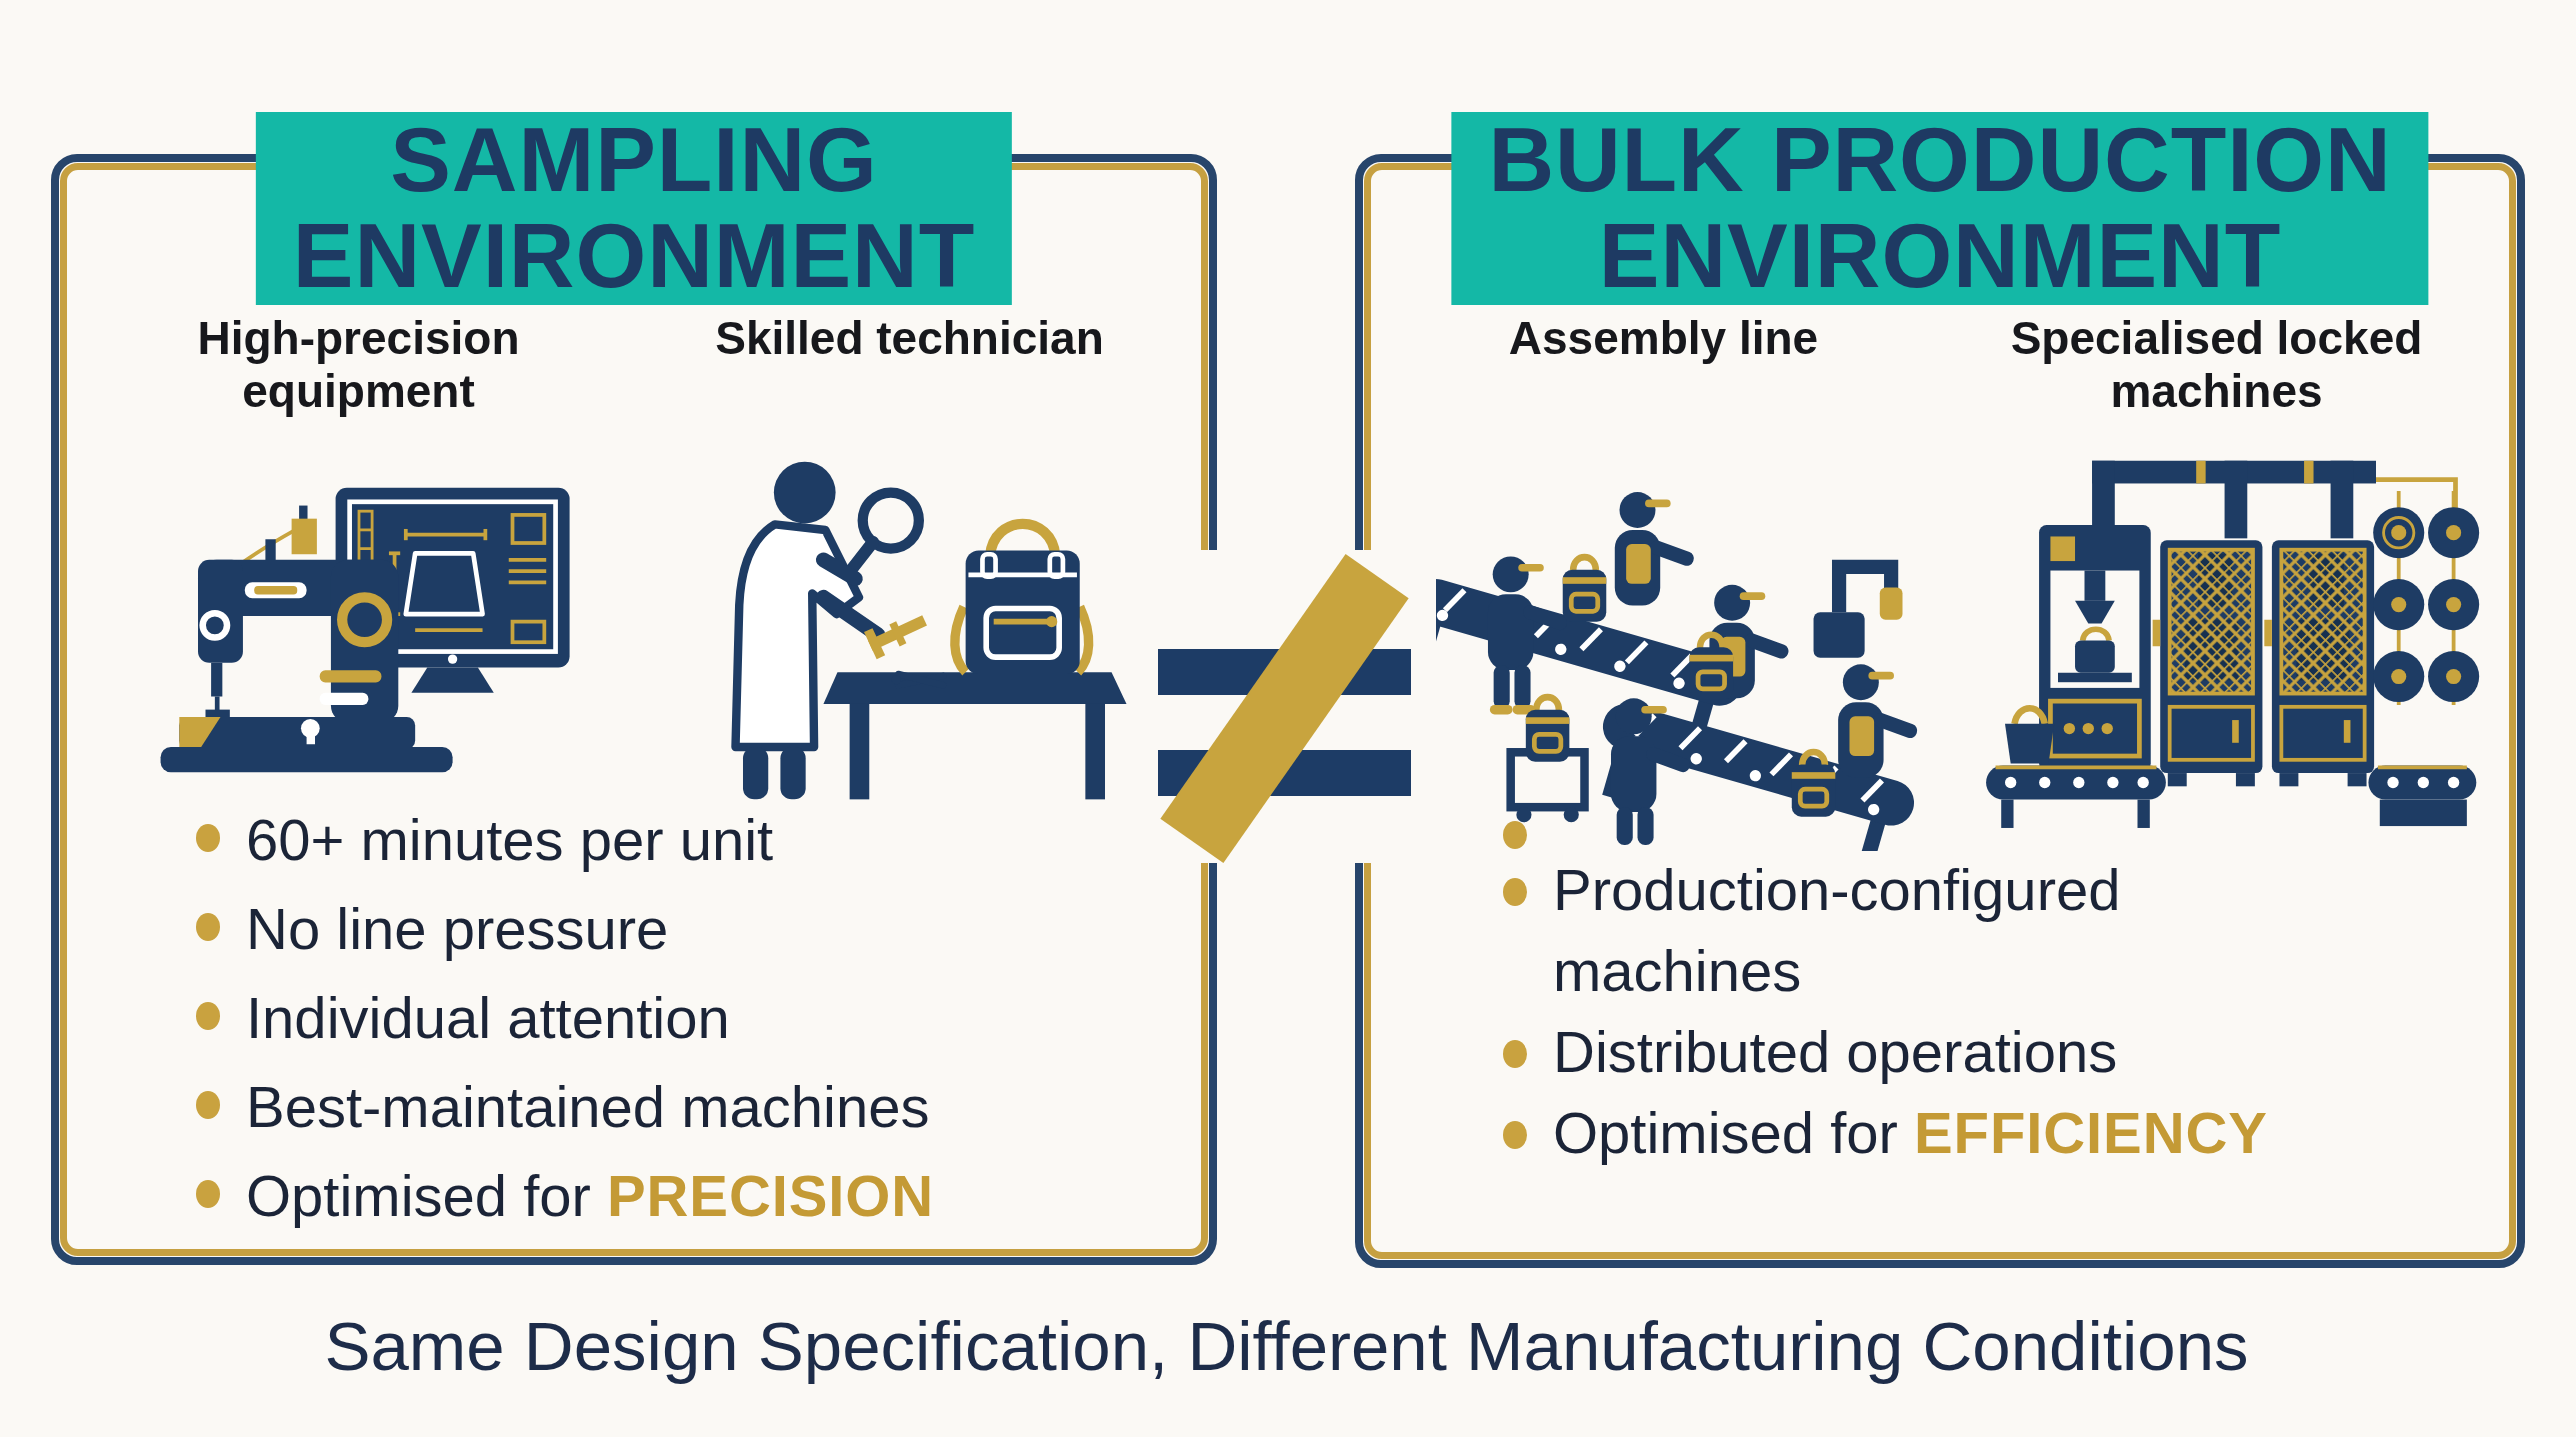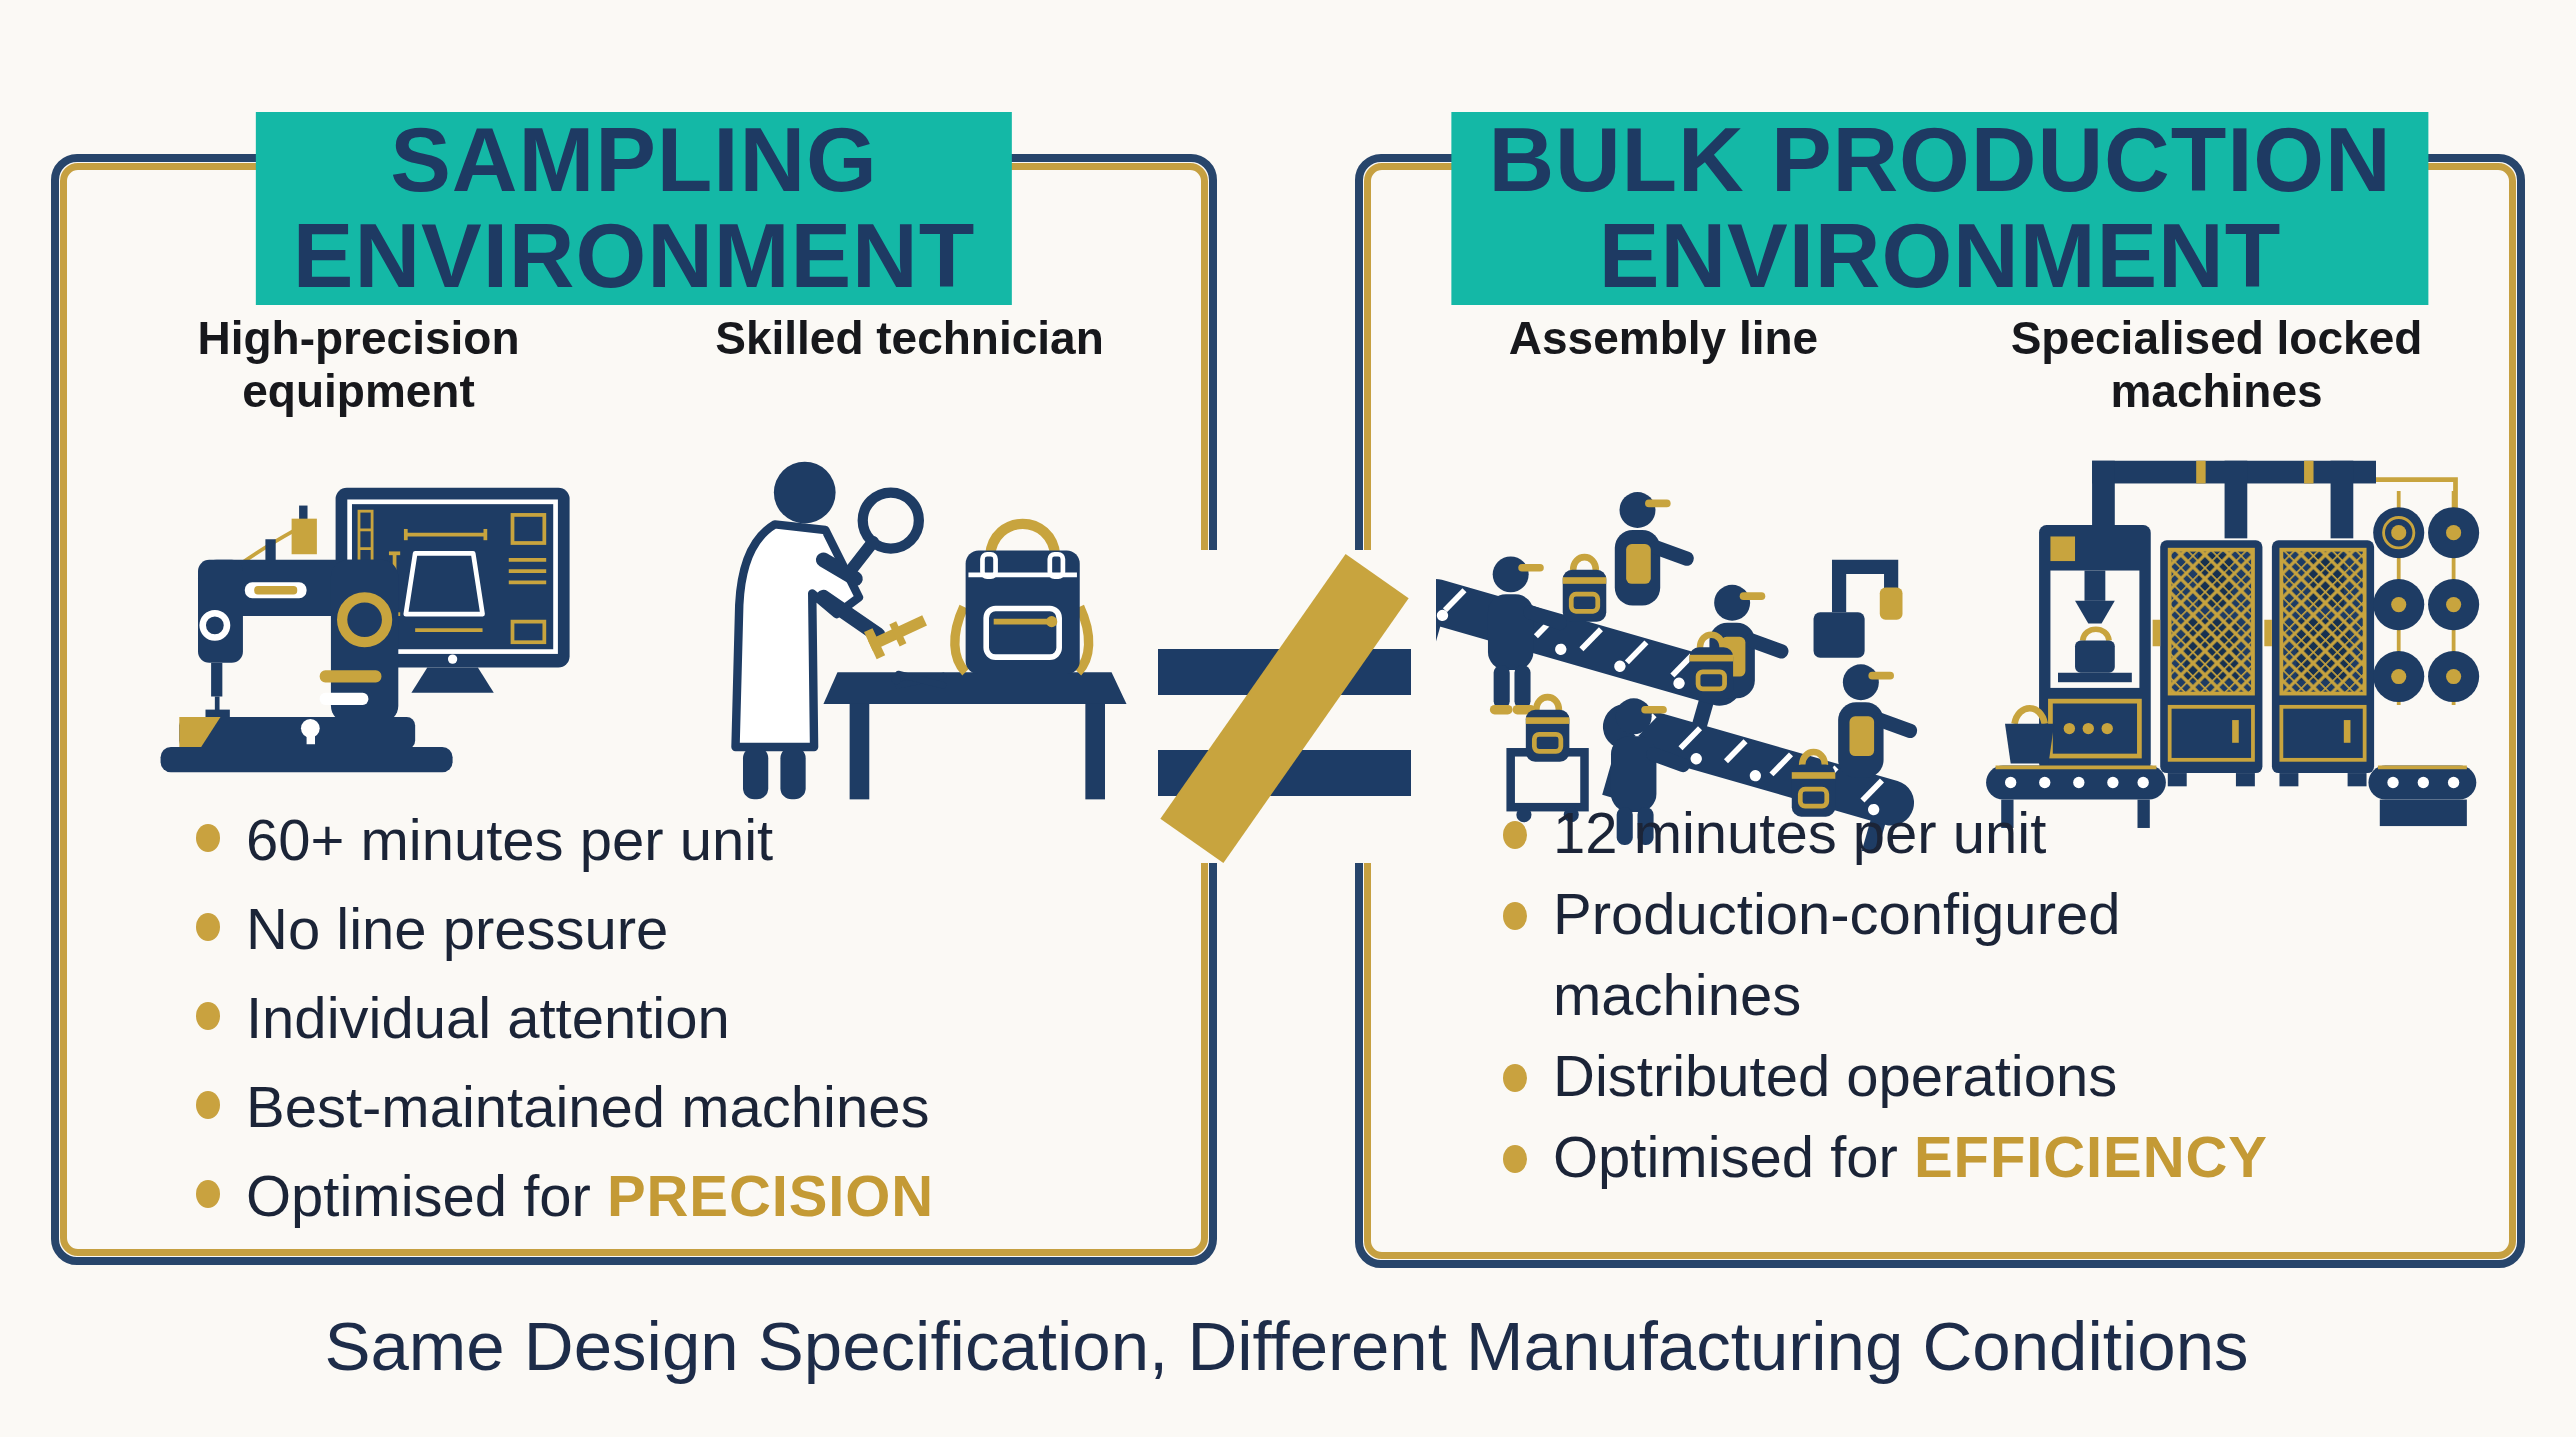--- a/index.html
+++ b/index.html
@@ -416,21 +416,20 @@
             </g>
           <rect x="452" y="386" width="92" height="28" fill="#1e3c64"></rect>
         </g>
       </svg>
     </div>
   </div>
 
   <ul class="bullets" id="right-bullets">
     <li>
       <span class="dot"></span>
-      <span class="bt"><span>12 minutes per unit</span><span class="hl"></span></span>
     </li>
     <li>
       <span class="dot"></span>
       <span class="bt"><span>Production-configured machines</span><span class="hl"></span></span>
     </li>
     <li>
       <span class="dot"></span>
       <span class="bt"><span>Distributed operations</span><span class="hl"></span></span>
     </li>
     <li>

